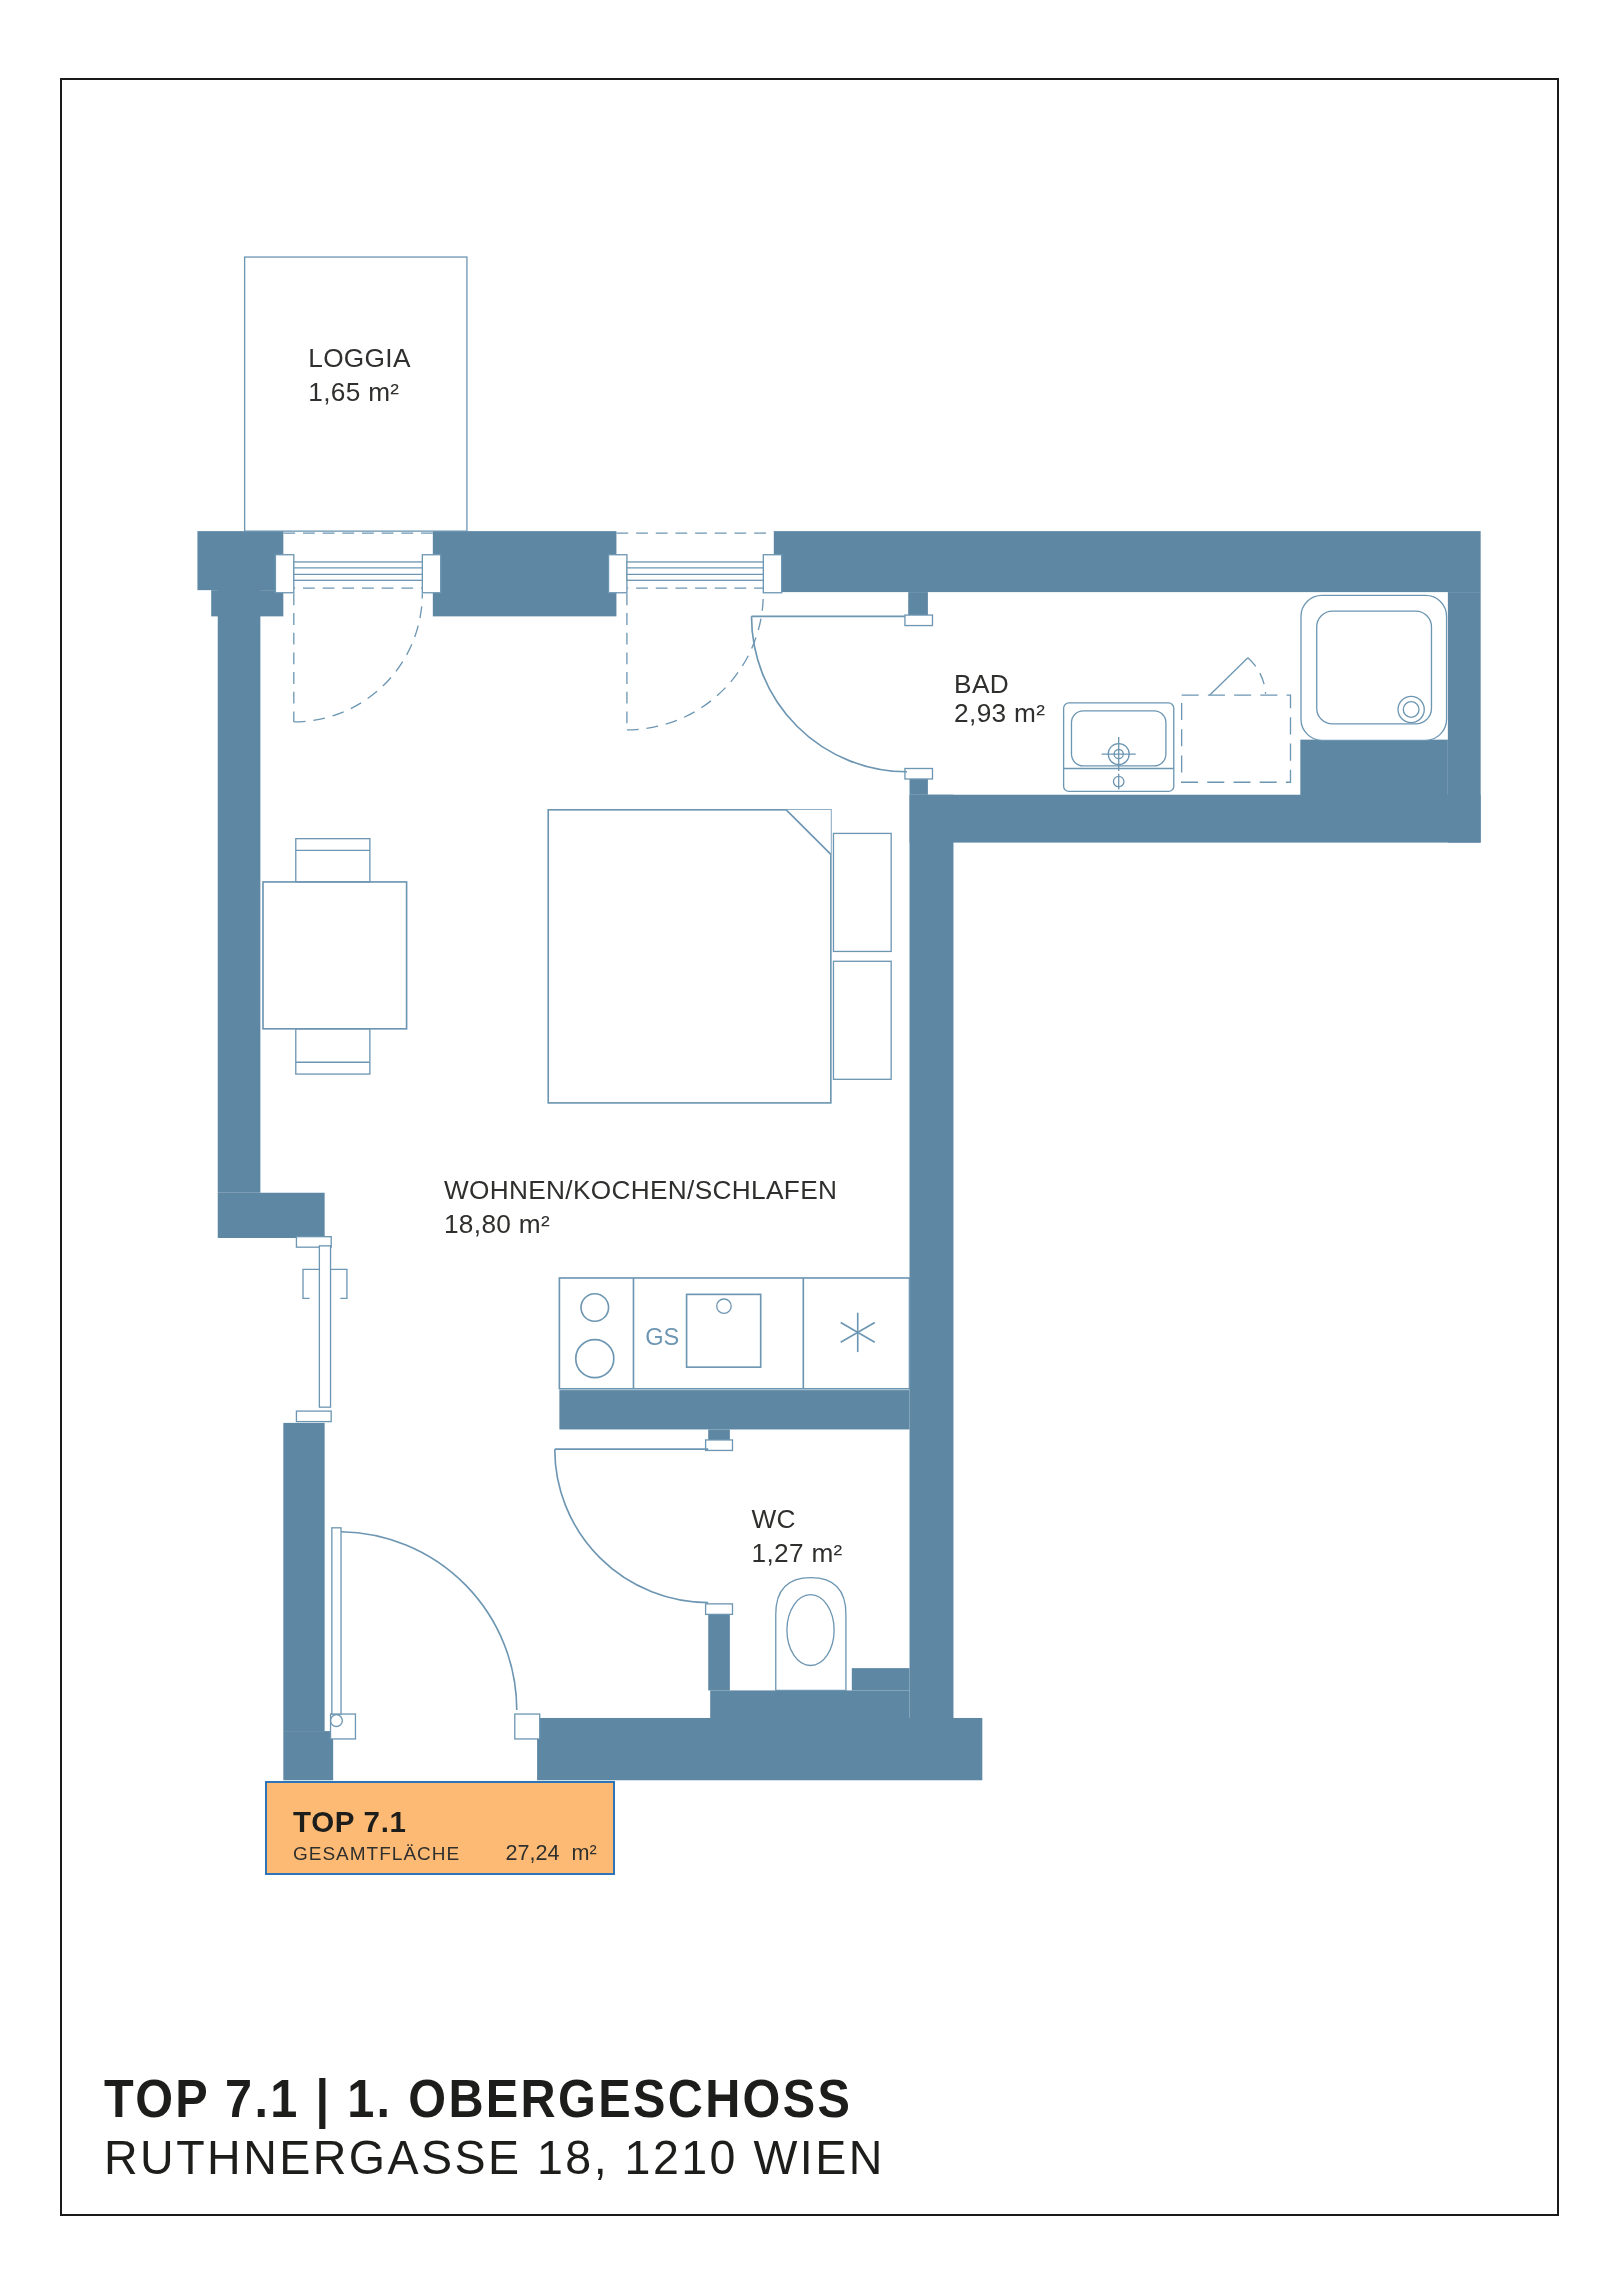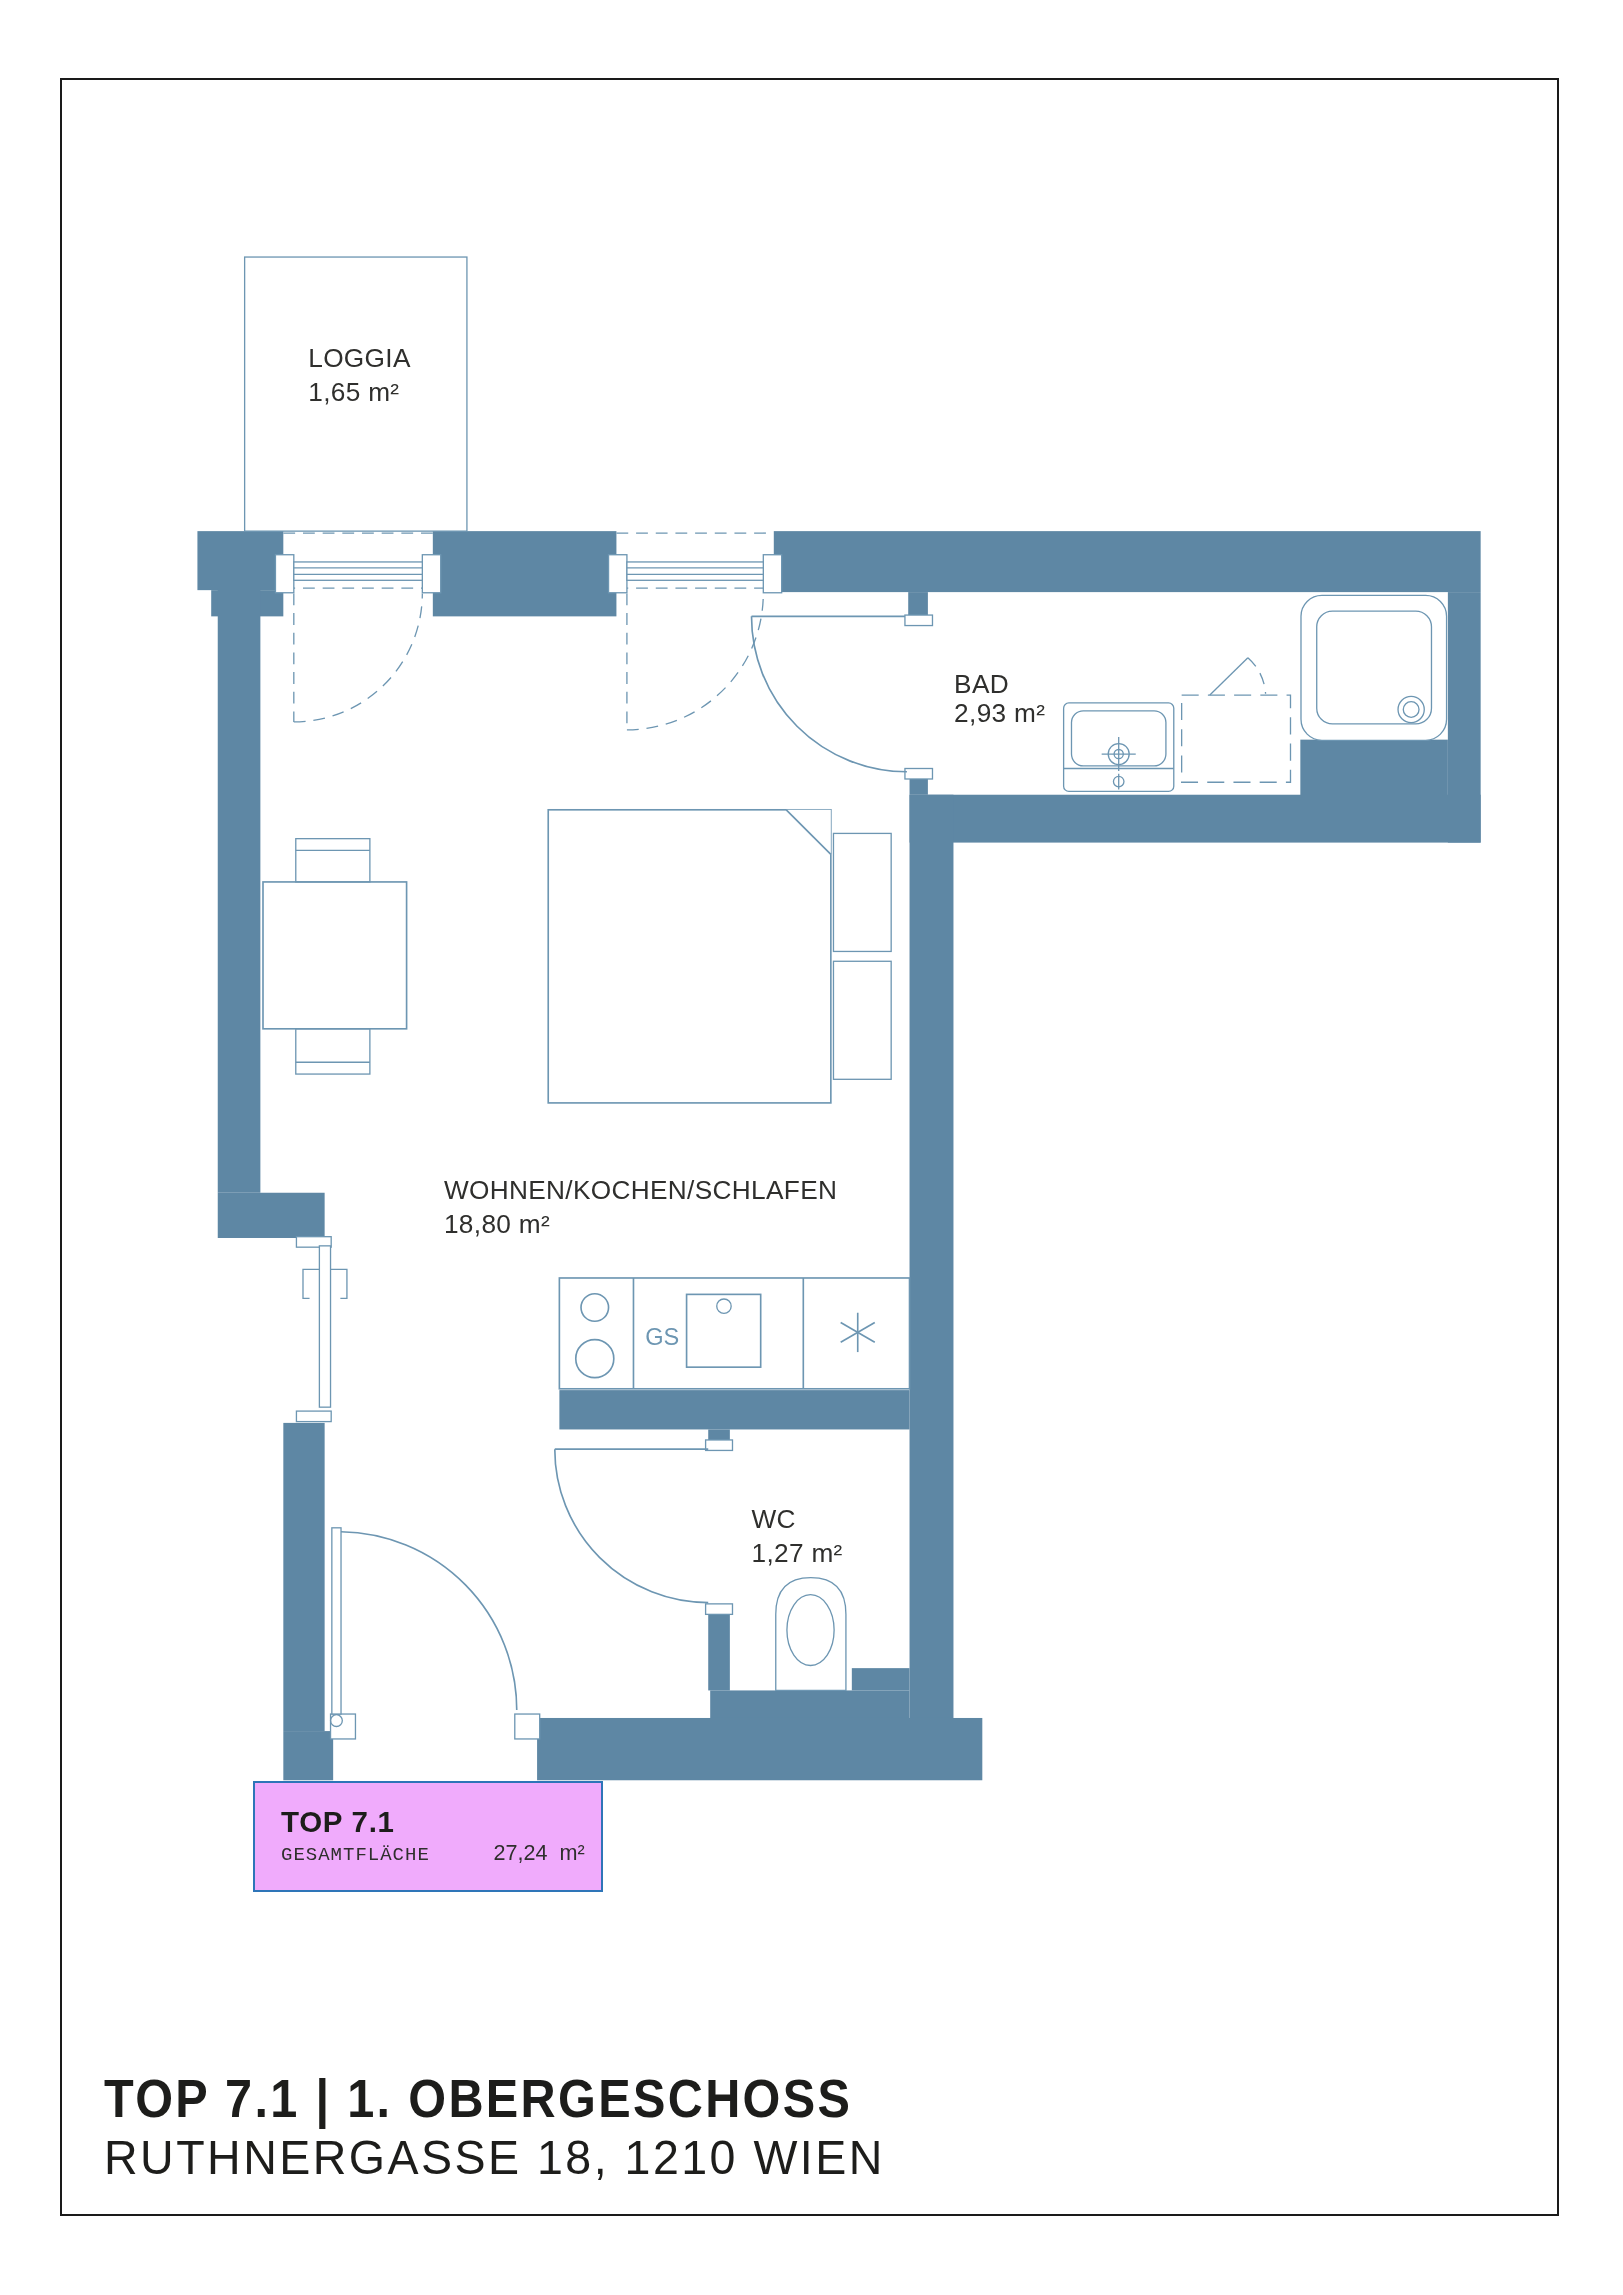--- a/index.html
+++ b/index.html
@@ -10,24 +10,24 @@
   .frame{position:absolute;left:60px;top:78px;width:1499px;height:2138px;border:2.6px solid var(--frame);box-sizing:border-box;}
   svg{position:absolute;left:0;top:0;}
   .w{fill:var(--wall);stroke:none;}
   .ln{fill:none;stroke:var(--line);stroke-width:2.5;}
   .thin{fill:none;stroke:var(--line);stroke-width:2;}
   .wf{fill:#ffffff;stroke:var(--line);stroke-width:2;}
   .dash{stroke-dasharray:18 12;}
   .dash2{stroke-dasharray:26 14;}
   .lbl{font-family:"Liberation Sans",sans-serif;font-size:40px;fill:var(--text);letter-spacing:.5px;}
   .gs{font-family:"Liberation Sans",sans-serif;font-size:36px;fill:var(--line);}
-  .titlebox{position:absolute;left:253px;top:1781px;width:350px;height:111px;border:2px solid var(--accent);box-sizing:border-box;background:#f0abfc;}
+  .titlebox{position:absolute;left:265px;top:1781px;width:350px;height:94px;border:2px solid var(--accent);box-sizing:border-box;background:#fdba74;}
   .titlebox .unit{margin:22px 0 1.3px 26px;font-size:29.5px;font-weight:bold;color:#1d1d1b;letter-spacing:0.7px;}
   .titlebox .row{display:flex;align-items:baseline;margin:1.3px 16.4px 0 26px;}
-  .titlebox .gf{font-size:19px;color:#2f2f2d;letter-spacing:1px;font-family:Liberation Mono, monospace;}
+  .titlebox .gf{font-size:19px;color:#2f2f2d;letter-spacing:1px;}
   .titlebox .val{margin-left:auto;font-size:21.6px;color:#2f2f2d;white-space:pre;}
   .foot-title{position:absolute;left:104px;top:2067px;font-size:54px;font-weight:800;color:#1d1d1b;letter-spacing:2.6px;transform:scaleX(.9);transform-origin:left top;white-space:nowrap;}
   .foot-addr{position:absolute;left:104px;top:2129px;font-size:49px;font-weight:400;color:#1d1d1b;letter-spacing:2.6px;transform:scaleX(.95);transform-origin:left top;white-space:nowrap;}
 </style>
 </head>
 <body>
 
 <div class="frame"></div>
 
 <svg width="1623" height="2295" viewBox="0 0 2475 3500">

